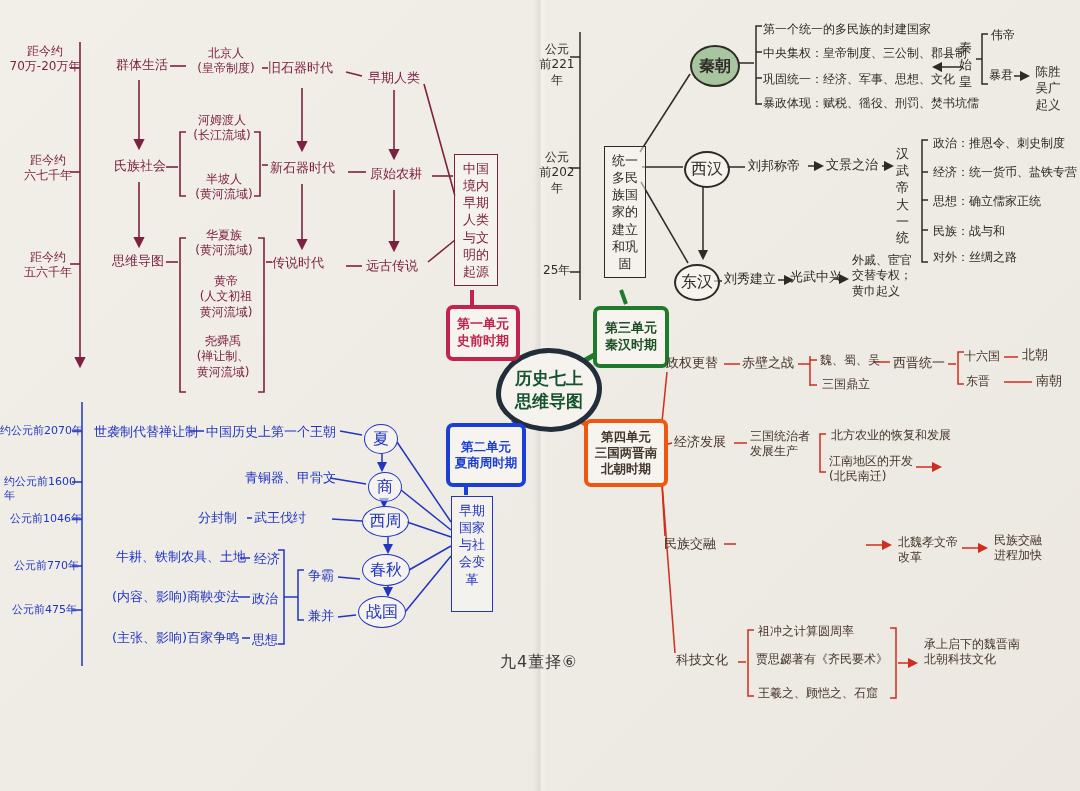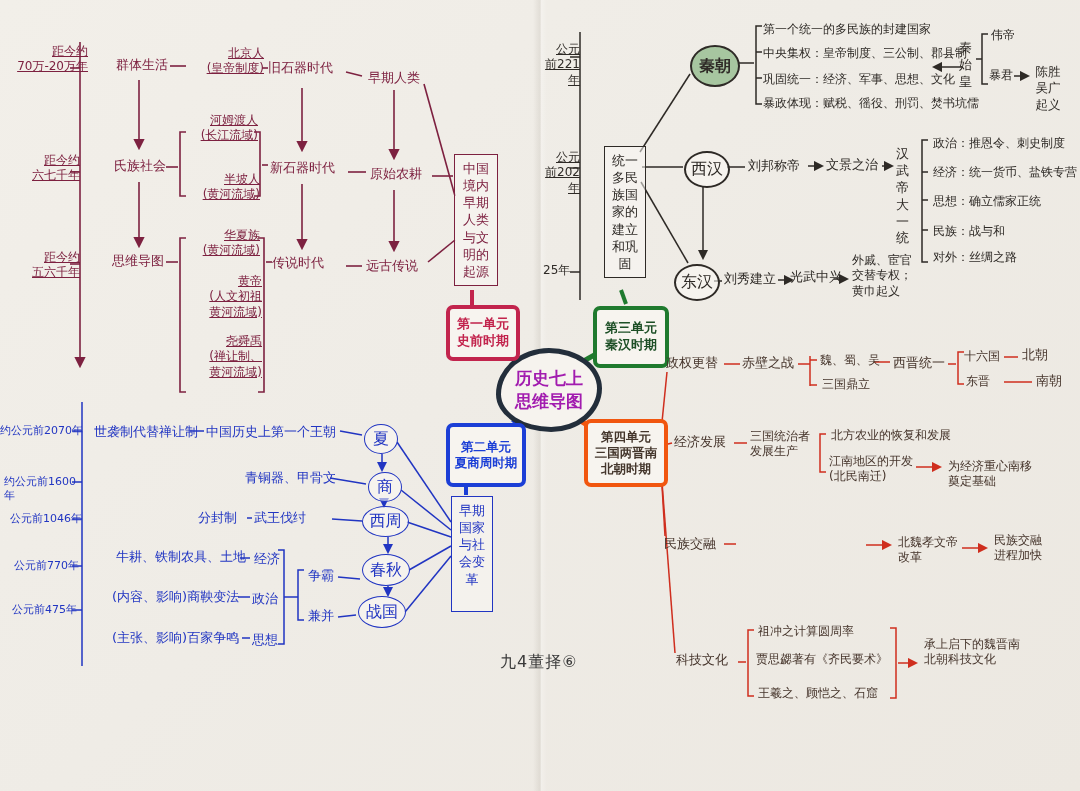--- a/index.html
+++ b/index.html
@@ -3,38 +3,38 @@
 <meta charset="utf-8">
 <style>
   html,body{margin:0;padding:0;background:#d8d4cc;}
   #canvas{position:relative;width:1080px;height:791px;margin:0 auto;overflow:hidden;
           background:linear-gradient(135deg,#f2efe9 0%,#efece6 45%,#ece8e1 100%);
           font-family:"DejaVu Sans",sans-serif;}
   .fold{position:absolute;top:0;bottom:0;width:14px;pointer-events:none;
         background:linear-gradient(90deg,rgba(0,0,0,0) 0%,rgba(120,110,95,.12) 50%,rgba(255,255,255,.25) 60%,rgba(0,0,0,0) 100%);}
   svg.wires{position:absolute;left:0;top:0;}
   .lbl{position:absolute;white-space:pre-line;line-height:1.28;font-size:13px;}
-  .c{text-align:right;text-decoration:underline;}
+  .c{text-align:center;}
   .u1{color:#7d2140;}
   .u2{color:#2135c2;}
   .u3{color:#2e2a26;}
   .u4{color:#45342b;}
   .sm{font-size:12px;}
   .xs{font-size:11px;}
   .circle{position:absolute;border-radius:50%;display:flex;align-items:center;justify-content:center;
           background:rgba(250,248,244,.6);white-space:nowrap;}
   .vbox{position:absolute;word-break:break-all;text-align:center;line-height:1.32;
         padding:5px 2px;background:rgba(250,248,244,.55);}
   .vtxt{position:absolute;word-break:break-all;text-align:center;line-height:1.3;}
   .ubox{position:absolute;text-align:center;font-weight:bold;background:#f7f4ef;
         display:flex;align-items:center;justify-content:center;white-space:pre-line;
         border-radius:7px;line-height:1.3;}
   .ellipse{position:absolute;display:flex;align-items:center;justify-content:center;
            text-align:center;white-space:pre-line;background:#f6f3ee;
-           border:5px solid #232e3b;color:#a21caf;font-weight:bold;font-size:17px;
+           border:5px solid #232e3b;color:#14532d;font-weight:bold;font-size:17px;
            border-radius:50% 50% 48% 52% / 55% 48% 52% 45%;}
   .sig{position:absolute;color:#3a3a3a;font-size:16px;letter-spacing:1px;}
 </style>
 </head>
 <body>
 
 <div id="canvas">
   <div class="fold" style="left:533px"></div>
 
   <svg class="wires" width="1080" height="791" viewBox="0 0 1080 791">
@@ -284,22 +284,20 @@
   <div class="lbl u4 sm" style="left:964px;top:349px">十六国</div>
   <div class="lbl u4" style="left:1022px;top:347px">北朝</div>
   <div class="lbl u4 sm" style="left:966px;top:374px">东晋</div>
   <div class="lbl u4" style="left:1036px;top:373px">南朝</div>
   <div class="lbl u4" style="left:674px;top:434px">经济发展</div>
   <div class="lbl u4 sm" style="left:750px;top:429px;width:70px">三国统治者
 发展生产</div>
   <div class="lbl u4 sm" style="left:831px;top:428px">北方农业的恢复和发展</div>
   <div class="lbl u4 sm" style="left:829px;top:454px;width:100px">江南地区的开发
 (北民南迁)</div>
-  <div class="lbl u4 sm" style="left:948px;top:459px;width:112px">为经济重心南移
-奠定基础</div>
   <div class="lbl u4" style="left:664px;top:536px">民族交融</div>
   <div class="lbl u4 sm" style="left:898px;top:535px;width:72px">北魏孝文帝
 改革</div>
   <div class="lbl u4 sm" style="left:994px;top:533px;width:62px">民族交融
 进程加快</div>
   <div class="lbl u4" style="left:676px;top:652px">科技文化</div>
   <div class="lbl u4 sm" style="left:758px;top:624px">祖冲之计算圆周率</div>
   <div class="lbl u4 sm" style="left:756px;top:652px">贾思勰著有《齐民要术》</div>
   <div class="lbl u4 sm" style="left:758px;top:686px">王羲之、顾恺之、石窟</div>
   <div class="lbl u4 sm" style="left:924px;top:637px;width:122px">承上启下的魏晋南

